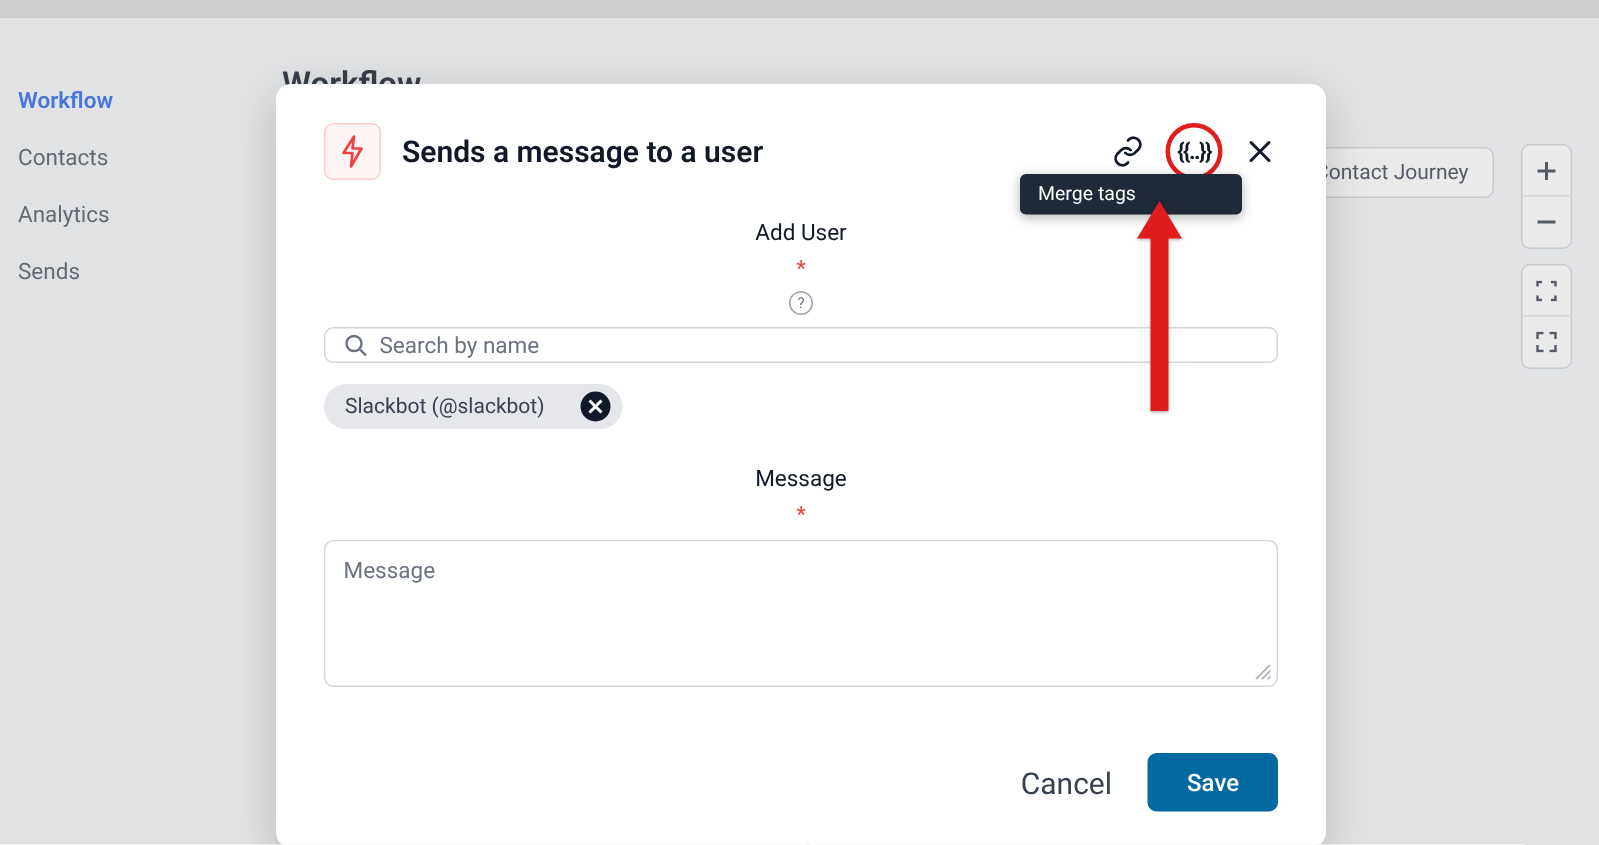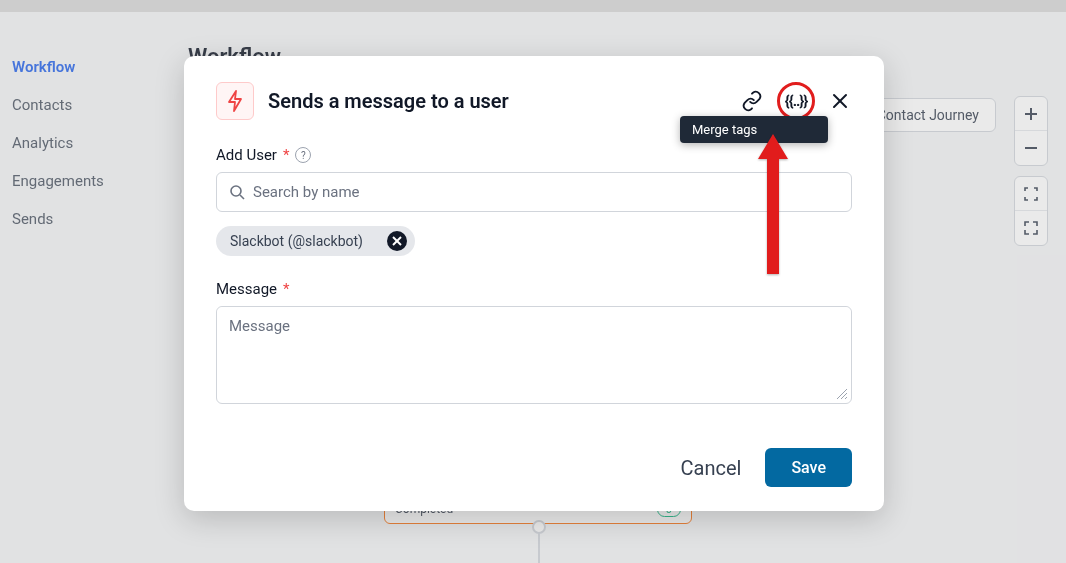--- a/index.html
+++ b/index.html
@@ -30,25 +30,25 @@
 
   
   .modal { position: absolute; top: 56px; left: 184px; width: 700px; background: #fff; border-radius: 10px; box-shadow: 0 8px 30px rgba(0,0,0,0.18); padding: 26px 32px 24px 32px; z-index: 10; }
   .modal-header { display: flex; align-items: center; gap: 14px; margin-bottom: 26px; }
   .modal-icon-box { width: 38px; height: 38px; border: 1px solid #fecaca; border-radius: 6px; display: flex; align-items: center; justify-content: center; color: #ef4444; background:#fff5f5; }
   .modal-title { font-size: 20px; font-weight: 600; color: #111827; flex: 1; }
   .modal-actions { display: flex; align-items: center; gap: 20px; }
   .header-icon-btn { width: 24px; height: 24px; display: flex; align-items: center; justify-content: center; color: #111827; cursor: pointer; font-size: 18px; position: relative; }
   .merge-circle { position: absolute; width: 38px; height: 38px; border: 3px solid #e11d1d; border-radius: 50%; top: -7px; left: -7px; pointer-events: none; }
 
-  .form-label { font-size: 15px; color: #111827; display: flex; align-items: center; gap: 6px; margin-bottom: 8px; }
+  .form-label { font-size: 15px; color: #111827; display: flex; align-items: center; gap: 6px; margin-bottom: 8px; flex-direction: column; }
   .req { color: #ef4444; }
   .help-circ { width: 16px; height: 16px; border: 1px solid #9ca3af; border-radius: 50%; font-size: 10px; color: #6b7280; display: flex; align-items: center; justify-content: center; cursor: default; }
 
-  .search-wrap { border: 1px solid #d1d5db; border-radius: 6px; height: 40px; display: flex; align-items: center; padding: 0 12px; gap: 8px; margin-bottom: 14px; }
+  .search-wrap { border: 1px solid #d1d5db; border-radius: 6px; height: 24px; display: flex; align-items: center; padding: 0 12px; gap: 8px; margin-bottom: 14px; }
   .search-wrap input { border: none; outline: none; flex: 1; font-size: 15px; color: #111827; }
   .search-wrap input::placeholder { color: #6b7280; }
   .search-icon { color: #6b7280; }
 
   .chip { display: inline-flex; align-items: center; gap: 24px; background: #e5e7eb; border-radius: 16px; padding: 5px 8px 5px 14px; font-size: 14px; color: #374151; margin-bottom: 24px; }
   .chip-x { width: 20px; height: 20px; border-radius: 50%; background: #111827; color: #fff; display: flex; align-items: center; justify-content: center; font-size: 12px; cursor: pointer; }
 
   .textarea-wrap { border: 1px solid #d1d5db; border-radius: 6px; position: relative; }
   .textarea-wrap textarea { border: none; outline: none; width: 100%; height: 92px; padding: 10px 12px; font-size: 15px; resize: none; font-family: inherit; color:#111827; border-radius:6px; }
   .textarea-wrap textarea::placeholder { color: #6b7280; }
@@ -66,21 +66,20 @@
 </style>
 </head>
 <body>
 
 <div class="top-strip"></div>
 
 <nav class="sidebar">
   <a class="sidebar-item active">Workflow</a>
   <a class="sidebar-item">Contacts</a>
   <a class="sidebar-item">Analytics</a>
-  <a class="sidebar-item">Engagements</a>
   <a class="sidebar-item">Sends</a>
 </nav>
 
 <h1 class="page-title">Workflow</h1>
 
 <button class="preview-btn">Preview Contact Journey</button>
 
 <div class="zoom-controls">
   <div class="zoom-btn">
     <svg width="14" height="14" viewBox="0 0 14 14" stroke="#374151" stroke-width="2">

